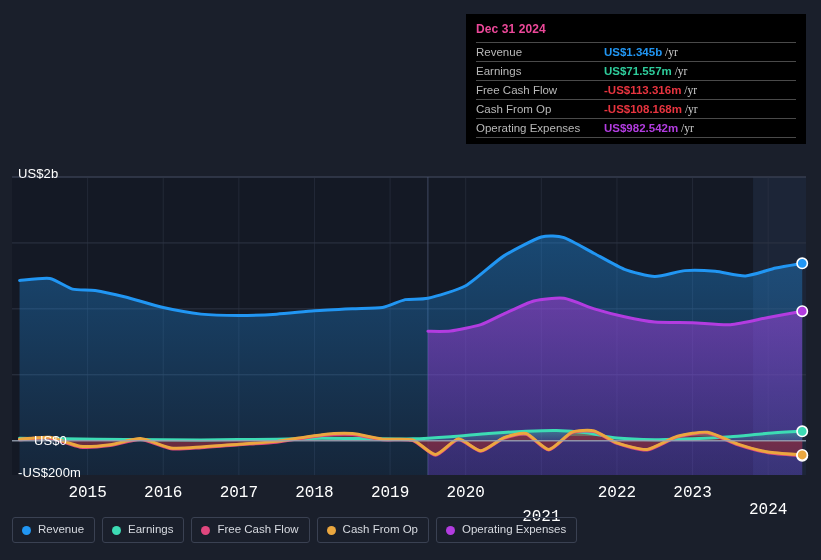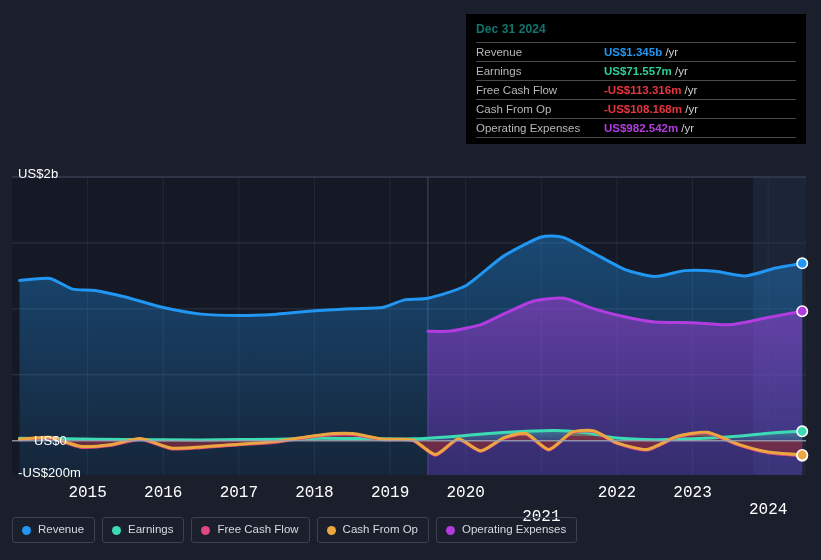--- a/index.html
+++ b/index.html
@@ -51,21 +51,21 @@
     position: absolute;
     left: 466px;
     top: 14px;
     width: 340px;
     background: #000000;
     box-sizing: border-box;
     padding: 6px 10px 6px 10px;
     font-size: 11.5px;
   }
   #tooltip .tt-date {
-    color: #0f766e;
+    color: #ec4899;
     font-weight: bold;
     font-size: 12px;
     padding: 2px 0 6px 0;
     letter-spacing: 0.1px;
   }
   #tooltip table {
     border-collapse: collapse;
     width: 100%;
   }
   #tooltip tr {
@@ -82,21 +82,21 @@
     white-space: nowrap;
   }
   #tooltip td.tt-val {
     color: #cfcfcf;
     white-space: nowrap;
   }
   #tooltip tr.tt-last {
     border-bottom: 1px solid #4a4a4a;
   }
   .tt-num { font-weight: bold; }
-  .tt-suffix { color: #cfcfcf; font-weight: normal; }
+  .tt-suffix { color: #cfcfcf; font-weight: normal; font-family: Liberation Serif, serif; }
   .tt-margin-label { color: #cfcfcf; font-weight: normal; }
 
   
   #legend {
     position: absolute;
     left: 12px;
     top: 517px;
     display: flex;
     gap: 7px;
     align-items: center;

